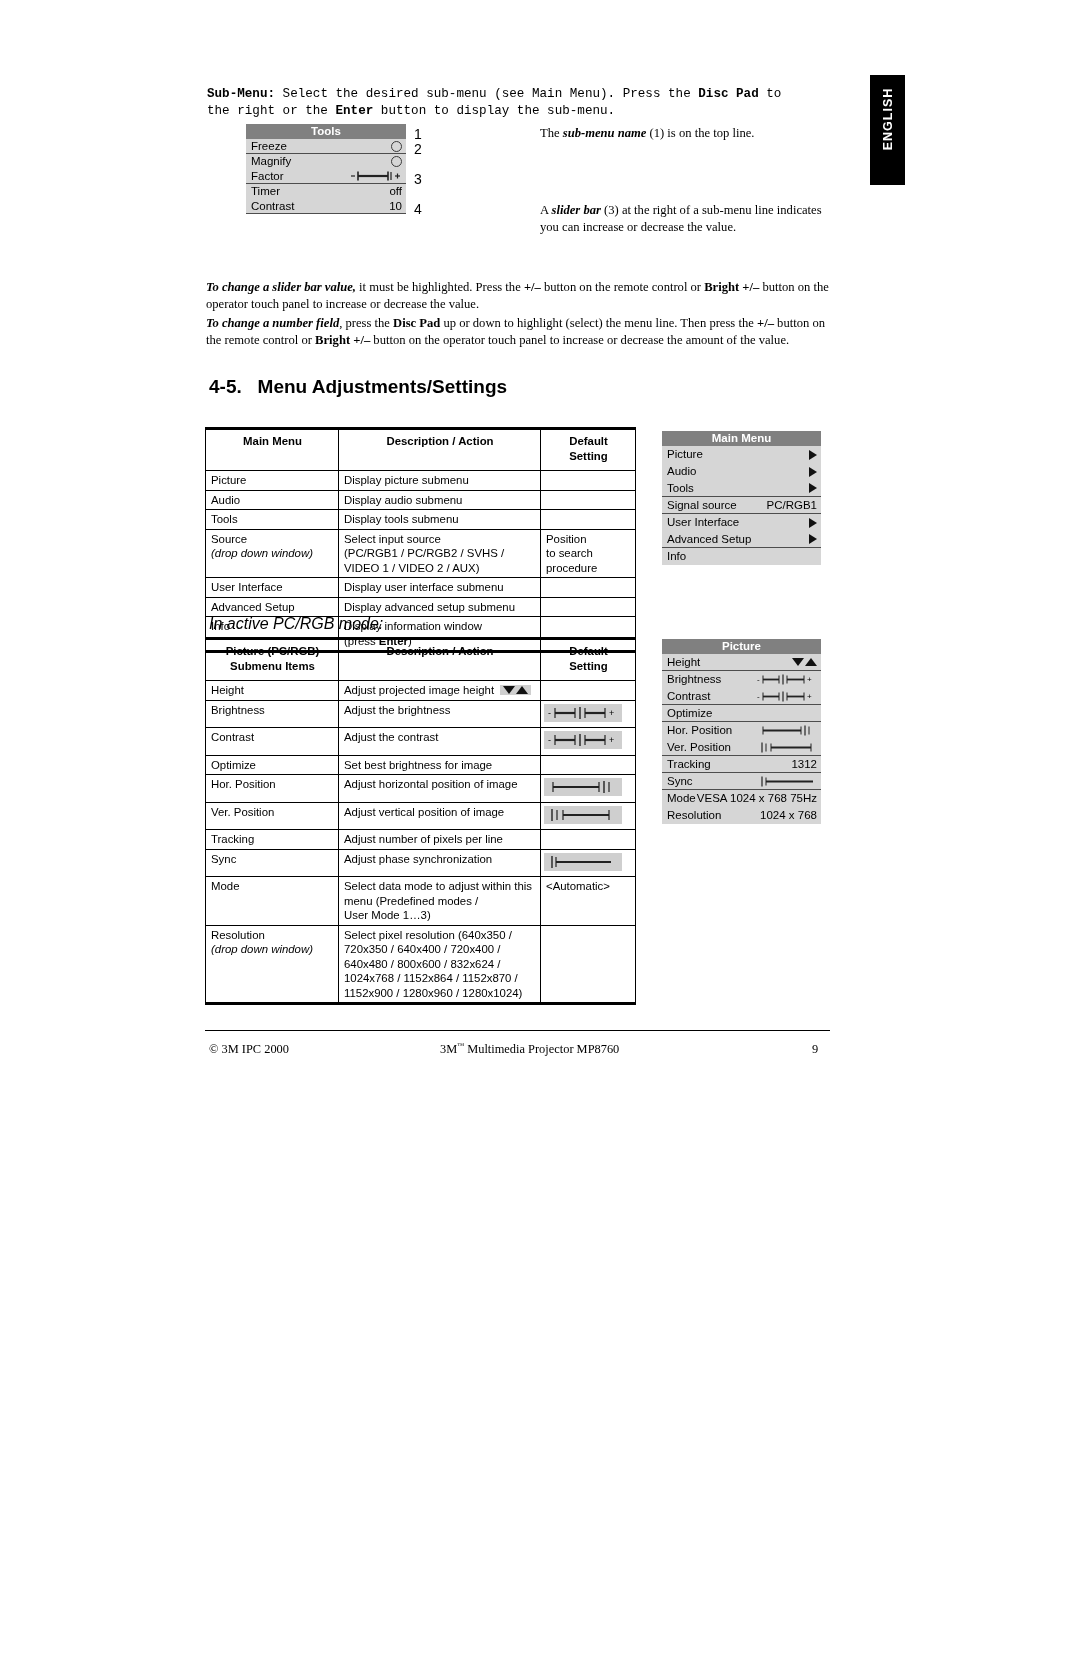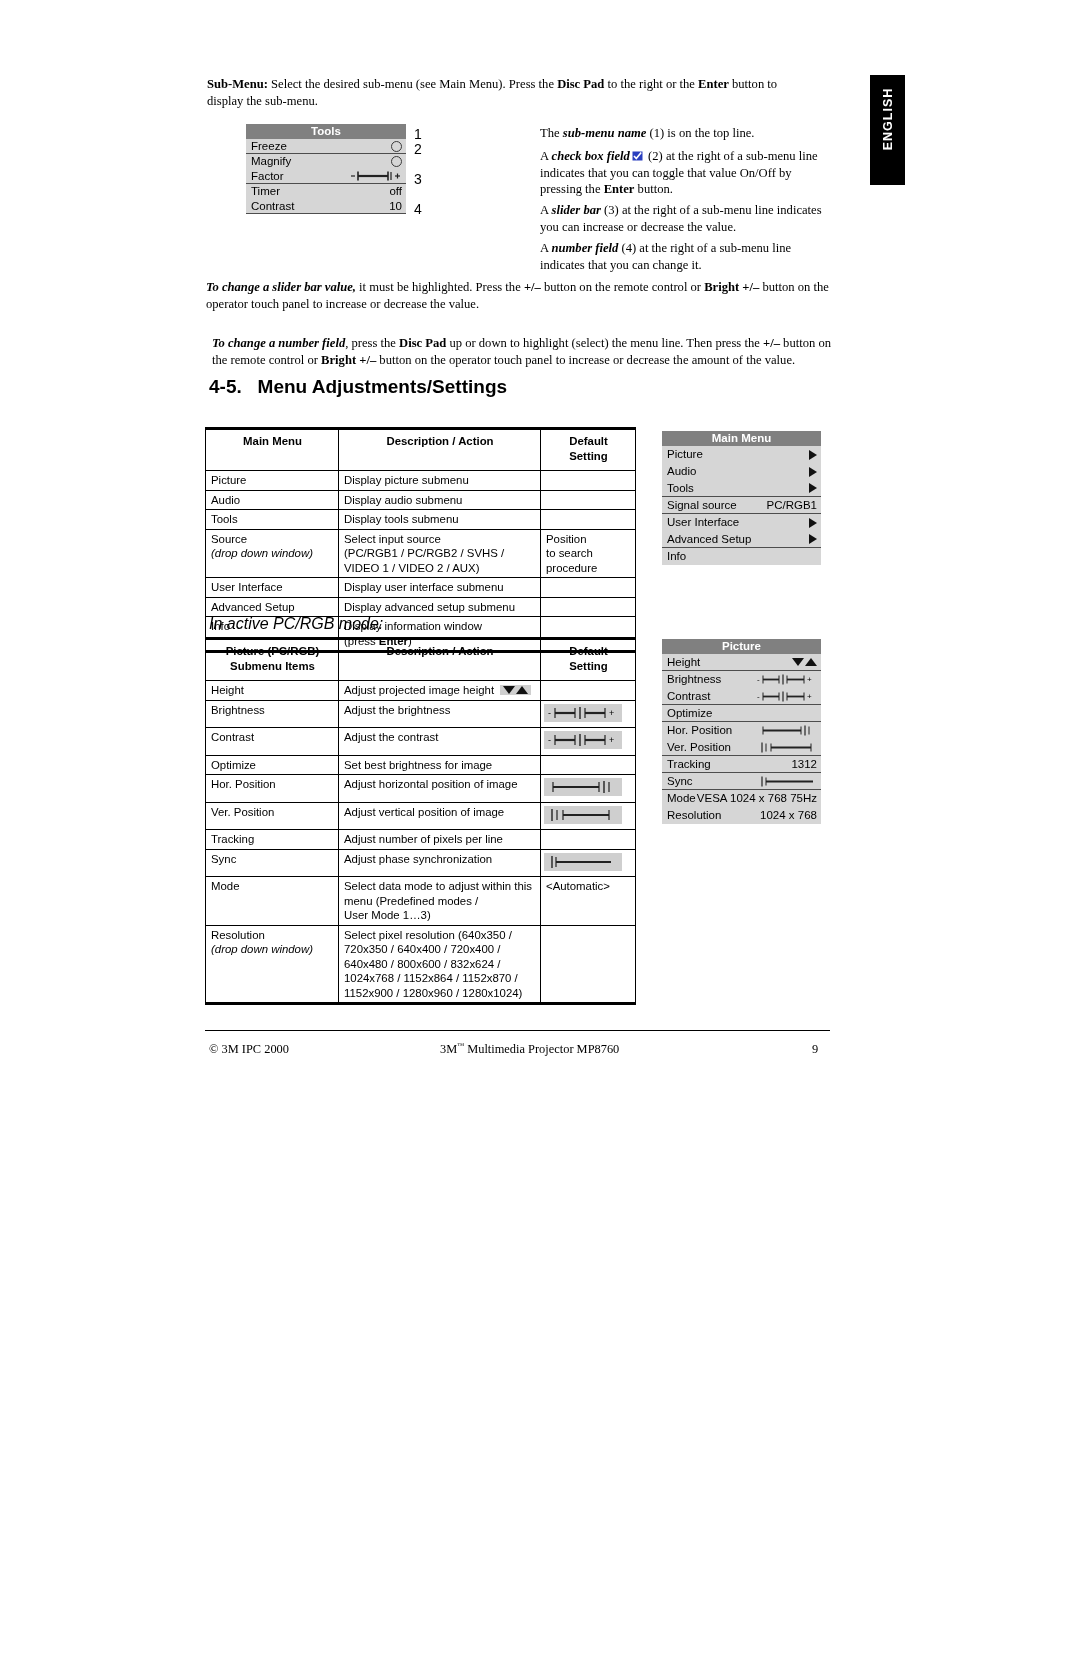--- a/index.html
+++ b/index.html
@@ -144,21 +144,21 @@
 </style>
 </head>
 <body>
 
 <div class="page">
 
   <div class="side-tab">
     <span>ENGLISH</span>
   </div>
 
-  <div class="body-text" style="left:207px;top:76px;width:580px;">
+  <div class="body-text" style="left:207px;top:86px;width:580px;font-family:Liberation Mono, monospace;">
     <b>Sub-Menu:</b> Select the desired sub-menu (see Main Menu). Press the <b>Disc Pad</b> to the right or the <b>Enter</b> button to display the sub-menu.
   </div>
 
   <div class="osd" style="left:246px;top:124px;width:160px;">
     <div class="osd-title">Tools</div>
 
     <div class="osd-row underline">
       <span class="lbl">Freeze</span>
       <span class="circle"></span>
     </div>
@@ -196,40 +196,31 @@
 
   <div class="body-text" style="left:414px;top:126px;font-family:'Liberation Sans',sans-serif;font-size:14px;">1</div>
   <div class="body-text" style="left:414px;top:141px;font-family:'Liberation Sans',sans-serif;font-size:14px;">2</div>
   <div class="body-text" style="left:414px;top:171px;font-family:'Liberation Sans',sans-serif;font-size:14px;">3</div>
   <div class="body-text" style="left:414px;top:201px;font-family:'Liberation Sans',sans-serif;font-size:14px;">4</div>
 
   <div class="body-text" style="left:540px;top:125px;width:290px;">
     The <span class="bi">sub-menu name</span> (1) is on the top line.
   </div>
 
-  <div class="body-text" style="left:540px;top:148px;width:292px;">
-    A <span class="bi">check box field</span><span style="display:inline-block;width:11px;height:10px;vertical-align:-1px;margin:0 2px;position:relative;"><svg width="11" height="10" viewBox="0 0 11 10">
-          <rect x="0.5" y="0.5" width="10" height="9" fill="#2a3fbf"></rect>
-          <path d="M2 5 L4.3 7.6 L9.2 1.4" stroke="#ffffff" stroke-width="1.6" fill="none"></path>
-        </svg></span> (2) at the right of a sub-menu line indicates that you can toggle that value On/Off by pressing the <b>Enter</b> button.
-  </div>
 
   <div class="body-text" style="left:540px;top:202px;width:292px;">
     A <span class="bi">slider bar</span> (3) at the right of a sub-menu line indicates you can increase or decrease the value.
   </div>
 
-  <div class="body-text" style="left:540px;top:240px;width:292px;">
-    A <span class="bi">number field</span> (4) at the right of a sub-menu line indicates that you can change it.
-  </div>
 
   <div class="body-text" style="left:206px;top:279px;width:625px;">
     <span class="bi">To change a slider bar value,</span> it must be highlighted.  Press the <b>+/–</b> button on the remote control or <b>Bright +/–</b> button on the operator touch panel to increase or decrease the value.
   </div>
 
-  <div class="body-text" style="left:212px;top:315px;width:625px;margin-top:20px;">
+  <div class="body-text" style="left:206px;top:315px;width:625px;">
     <span class="bi">To change a number field</span>, press the <b>Disc Pad</b> up or down to highlight (select) the menu line.  Then press the <b>+/–</b> button on the remote control or <b>Bright +/–</b> button on the operator touch panel to increase or decrease the amount of the value.
   </div>
 
   <div class="h-sec" style="left:209px;top:376px;">
     <span>4-5.</span>&nbsp;&nbsp;
     <span>Menu Adjustments/Settings</span>
   </div>
 
 
   <table class="tbl" style="left:205px;top:427px;width:430px;">

